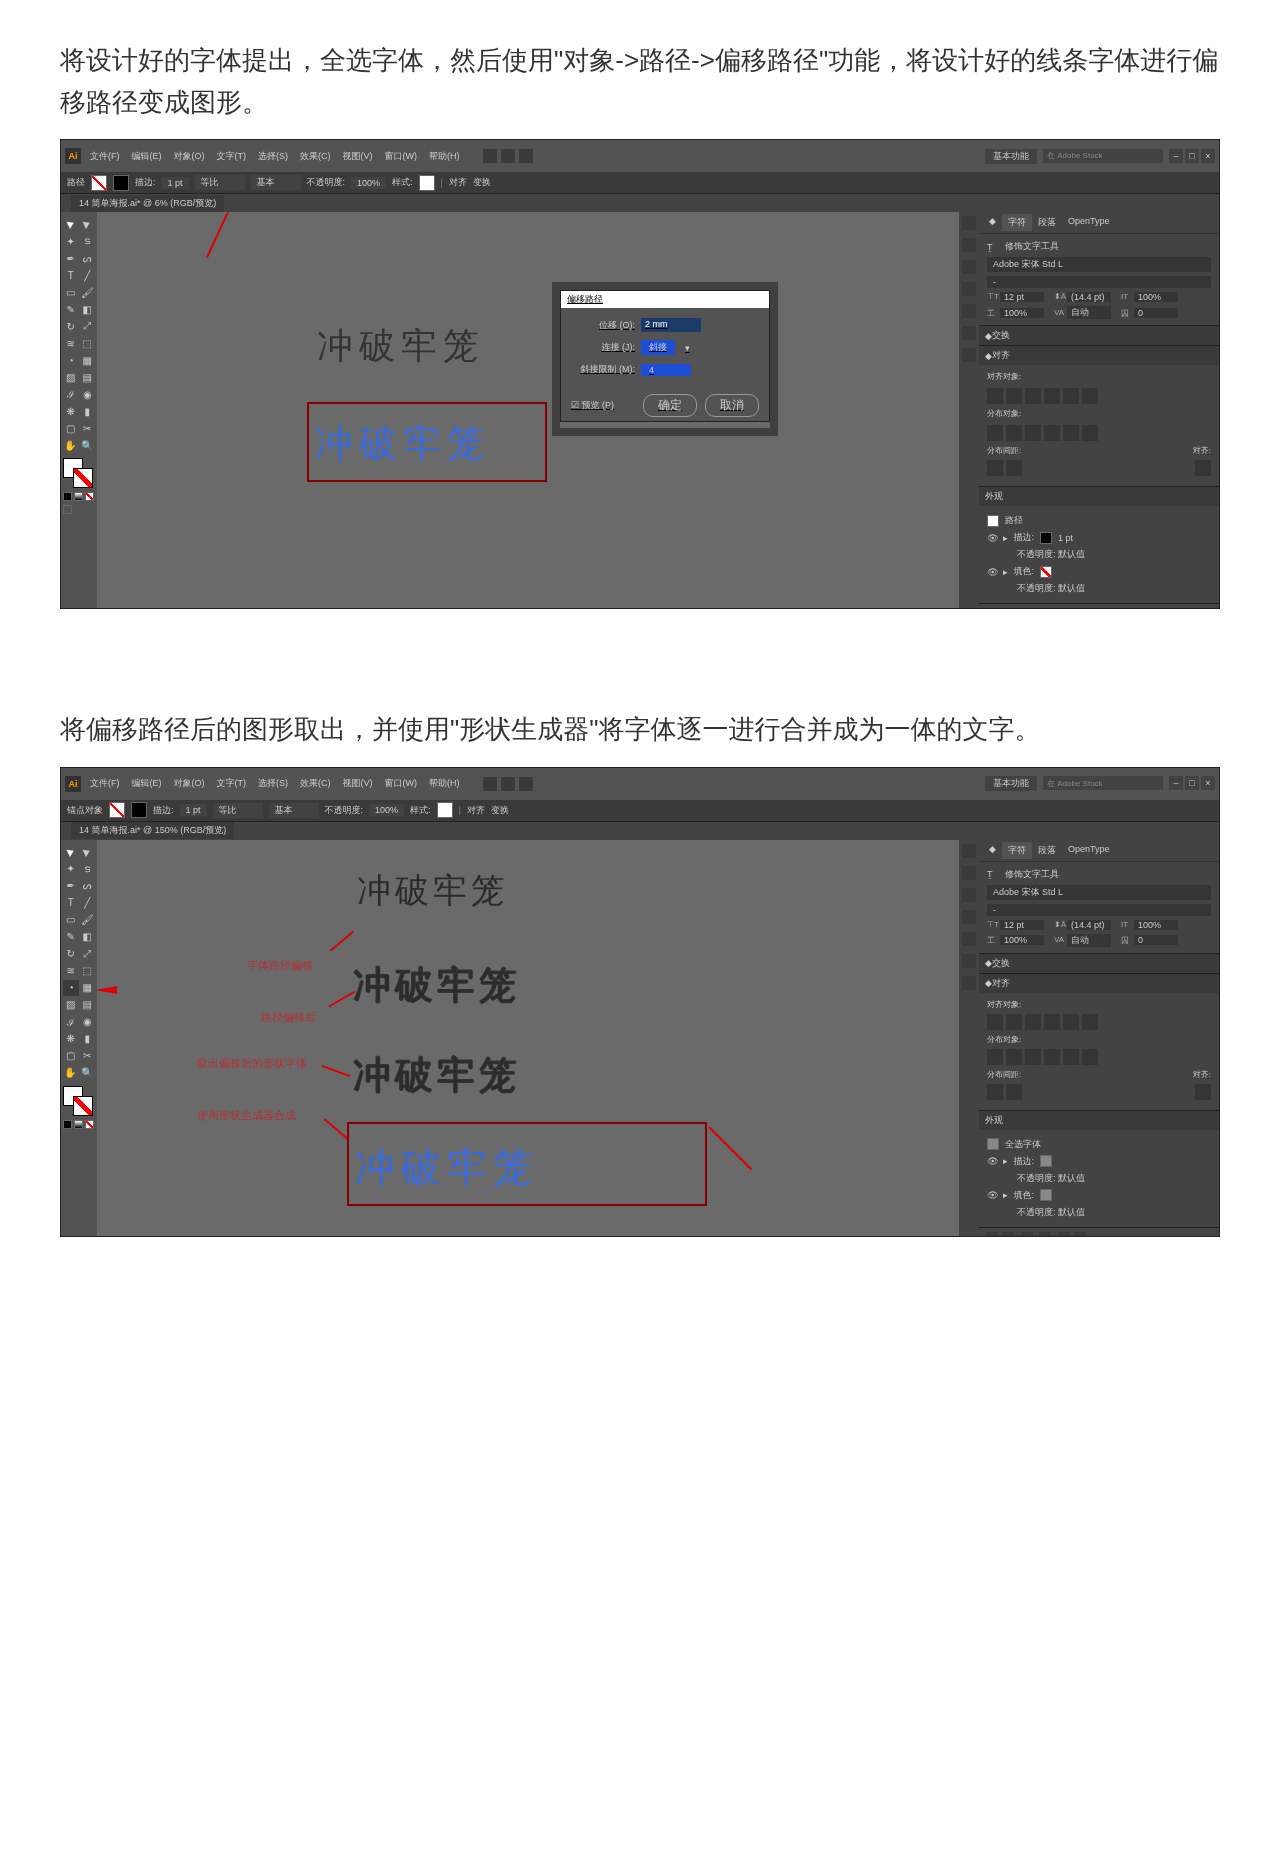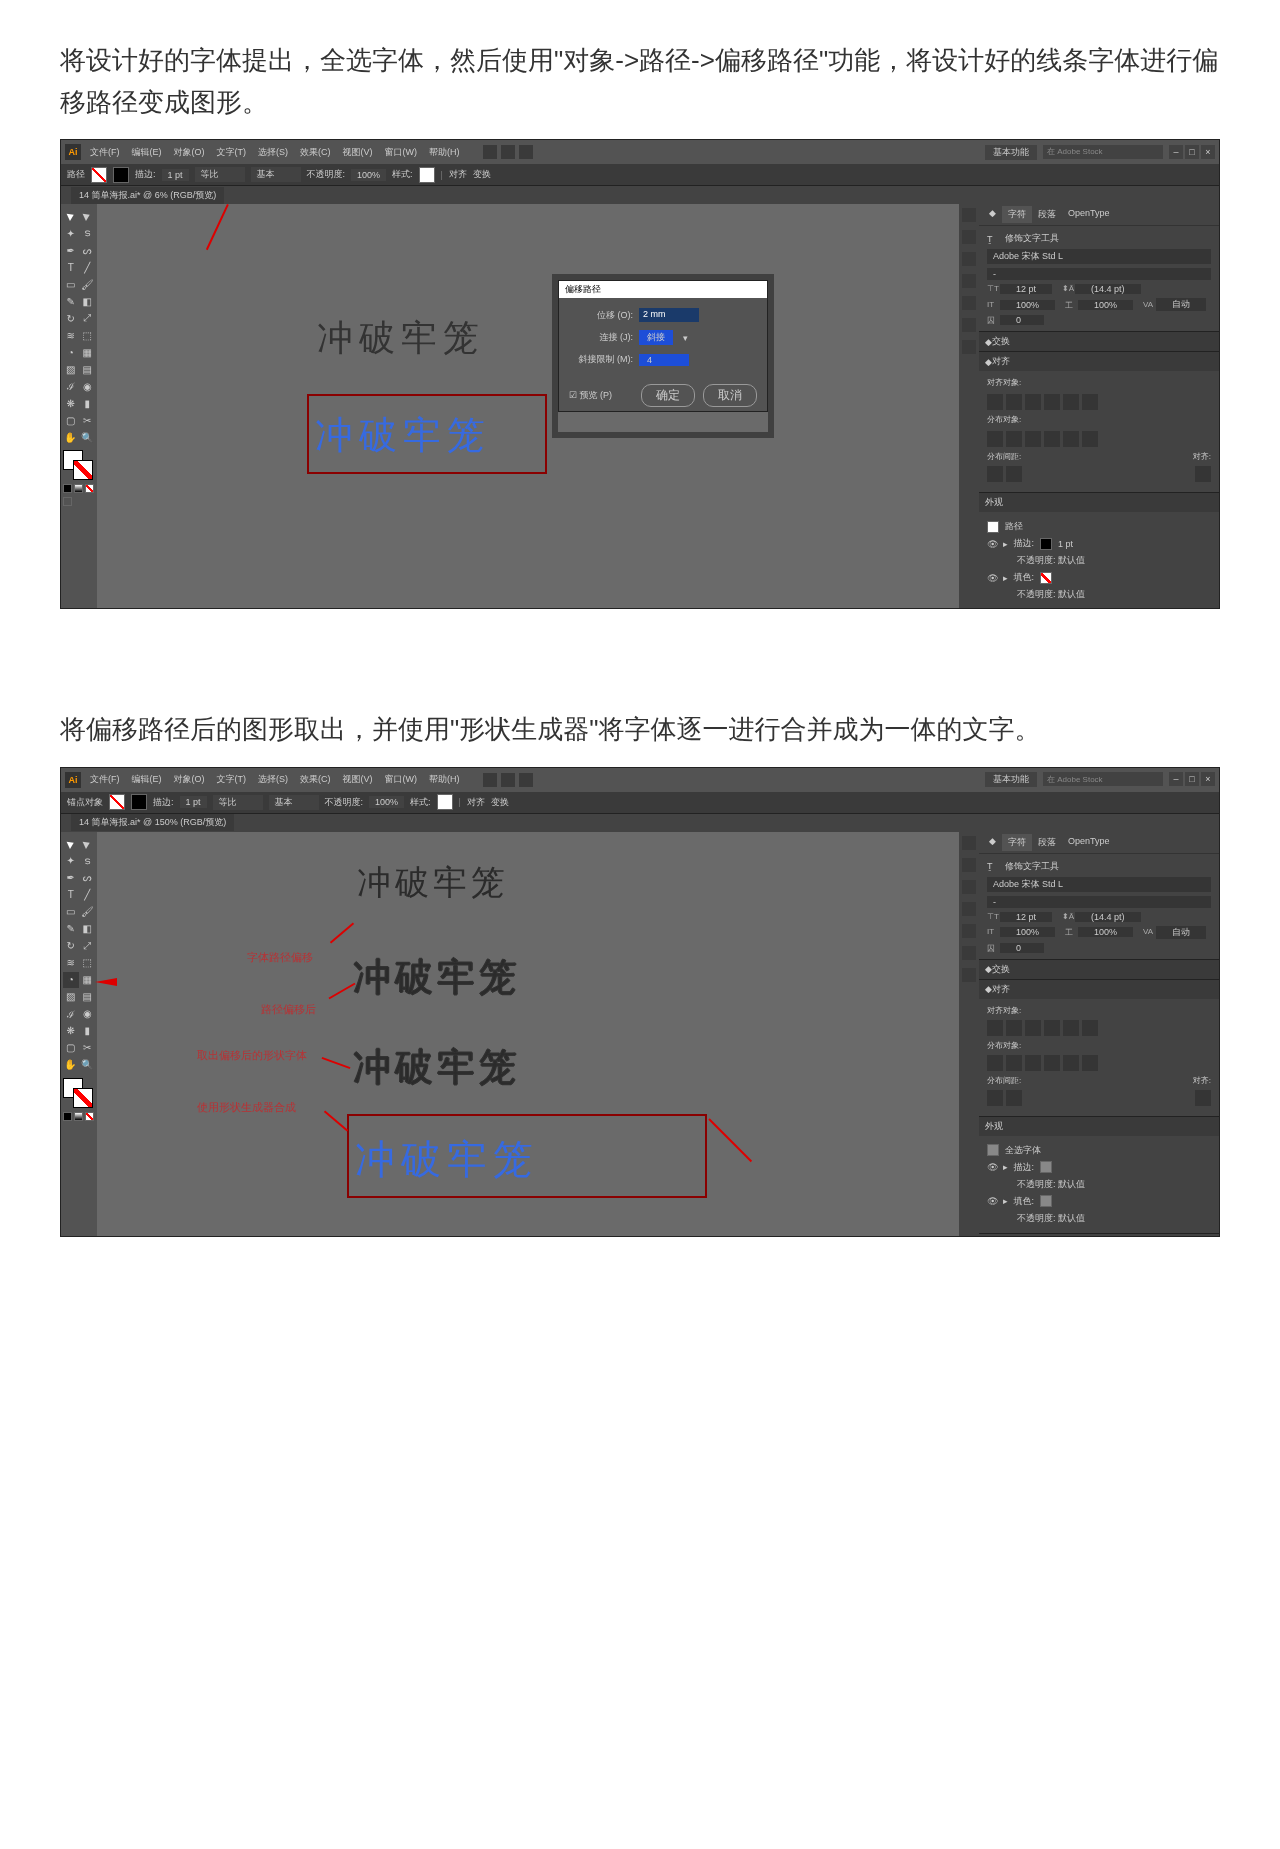--- a/index.html
+++ b/index.html
@@ -1,21 +1,21 @@
 <!DOCTYPE html>
 <html><head>
 <meta charset="utf-8">
 <style>
 *{margin:0;padding:0;box-sizing:border-box;}
 body{font-family:"Microsoft YaHei",sans-serif;background:#fff;width:1280px;}
 .section{padding:40px 60px 20px;}
 .instruction{font-size:26px;color:#333;line-height:1.6;margin-bottom:16px;}
 .ai-window{background:#535353;border:1px solid #222;position:relative;height:470px;overflow:hidden;}
 
-.ai-menubar{background:#535353;height:24px;display:flex;align-items:center;padding:0 4px;font-size:9px;color:#ccc;}
+.ai-menubar{background:#535353;height:32px;display:flex;align-items:center;padding:0 4px;font-size:9px;color:#ccc;}
 .ai-logo{width:16px;height:16px;background:#323232;display:inline-flex;align-items:center;justify-content:center;color:#ff9a00;font-weight:bold;font-size:9px;margin-right:6px;}
 .menu-items{display:flex;gap:6px;align-items:center;}
 .menu-items span{padding:0 3px;}
 .menubar-center{margin-left:20px;display:flex;align-items:center;gap:4px;}
 .menubar-center .ico{width:14px;height:14px;background:#3a3a3a;}
 .menubar-right{margin-left:auto;display:flex;align-items:flex-start;gap:6px;padding-left:34px;}
 .basic-label{background:#424242;padding:1px 8px;font-size:9px;}
 .search-box{width:120px;height:14px;background:#424242;font-size:8px;color:#888;padding:0 4px;display:flex;align-items:center;}
 .win-btns{display:flex;gap:2px;}
 .win-btns span{width:14px;height:14px;background:#424242;display:inline-flex;align-items:center;justify-content:center;font-size:9px;}
@@ -43,21 +43,21 @@
 .fs-stroke{position:absolute;bottom:0;right:0;width:20px;height:20px;background:linear-gradient(45deg,#fff 40%,red 40%,red 60%,#fff 60%);border:1px solid #000;}
 .mini-row{display:flex;gap:2px;margin-top:4px;}
 .mini-sw{width:9px;height:9px;border:1px solid #666;}
 .ai-canvas{flex:1;background:#6a6a6a;position:relative;}
 .red-arrow{position:absolute;width:2px;background:#d00;transform-origin:top left;}
 .canvas-text{position:absolute;font-family:serif;color:#333;font-size:36px;letter-spacing:6px;}
 .select-box{position:absolute;border:2px solid #8a0000;}
 .selected-text{font-family:serif;color:#2a6aff;font-size:38px;letter-spacing:6px;opacity:0.8;}
 
 .dialog{position:absolute;background:#535353;border:1px solid #222;width:210px;}
-.dialog-outer{border:6px solid #404040;padding-bottom:20px;}
+.dialog-outer{border:8px solid #404040;padding-bottom:6px;text-decoration:underline;}
 .dlg-title{background:#fff;color:#000;padding:2px 6px;font-size:9px;}
 .dlg-body{padding:10px 10px 6px;font-size:9px;color:#ccc;}
 .dlg-row{display:flex;align-items:center;margin-bottom:8px;gap:6px;}
 .dlg-row label{width:64px;text-align:right;}
 .dlg-inp{background:#1a3a6a;color:#fff;padding:1px 4px;width:60px;height:14px;font-size:9px;}
 .dlg-sel{background:#1d4ed8;padding:1px 8px;}
 .dlg-btns{display:flex;gap:8px;padding:4px 10px;align-items:center;}
 .dlg-chk{font-size:9px;color:#ccc;}
 .dlg-btn{border:1px solid #999;border-radius:10px;padding:2px 14px;font-size:12px;color:#ccc;background:transparent;}
 
@@ -66,21 +66,21 @@
 .ai-panels{width:240px;background:#434343;display:flex;flex-direction:column;font-size:9px;color:#ccc;}
 .panel-tabs{display:flex;border-bottom:1px solid #333;padding:2px 4px;}
 .panel-tabs span{padding:2px 6px;}
 .panel-tabs span.act{background:#535353;}
 .panel-body{padding:6px 8px;background:#434343;}
 .pn-row{display:flex;align-items:center;gap:6px;margin-bottom:4px;}
 .pn-sel{background:#353535;padding:1px 6px;flex:1;}
 .char-grid{display:flex;flex-wrap:wrap;gap:4px 10px;}
 .char-grid .ch{display:flex;align-items:center;gap:3px;}
 .char-grid .chi{width:10px;height:10px;color:#aaa;font-size:8px;}
-.char-grid .chv{background:#353535;padding:0 16px;min-width:44px;}
+.char-grid .chv{background:#353535;padding:0 4px;min-width:44px;}
 .panel-hdr{background:#3a3a3a;padding:3px 6px;border-top:1px solid #222;display:flex;align-items:center;}
 .align-icons{display:flex;gap:3px;flex-wrap:wrap;padding:4px 0;}
 .al-i{width:16px;height:16px;background:#353535;}
 .appear-panel{padding:6px 8px;}
 .ap-row{display:flex;align-items:center;gap:6px;padding:2px 0;font-size:9px;}
 .eye{width:10px;height:10px;}
 .ap-sw{width:12px;height:12px;border:1px solid #666;}
 .panel-foot{display:flex;gap:6px;padding:4px 6px;border-top:1px solid #222;}
 .pf-i{width:12px;height:12px;background:#3a3a3a;}
 .ai-status{height:16px;background:#535353;font-size:9px;color:#ccc;display:flex;align-items:center;padding:0 8px;gap:12px;}

